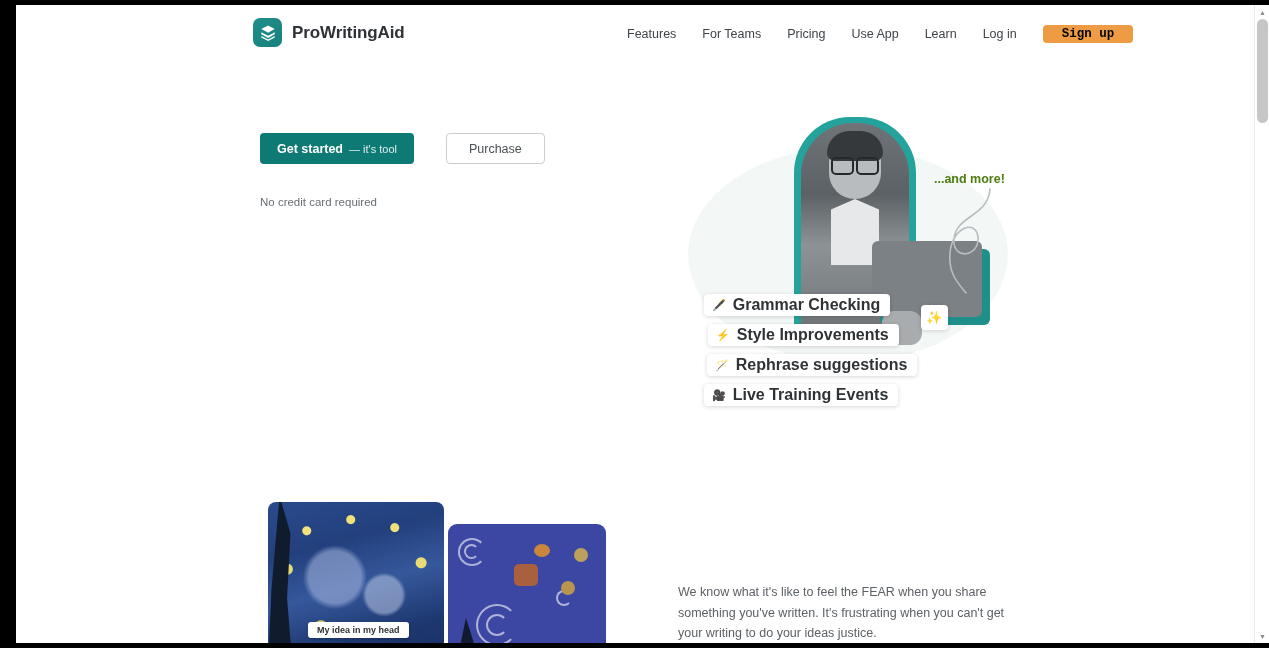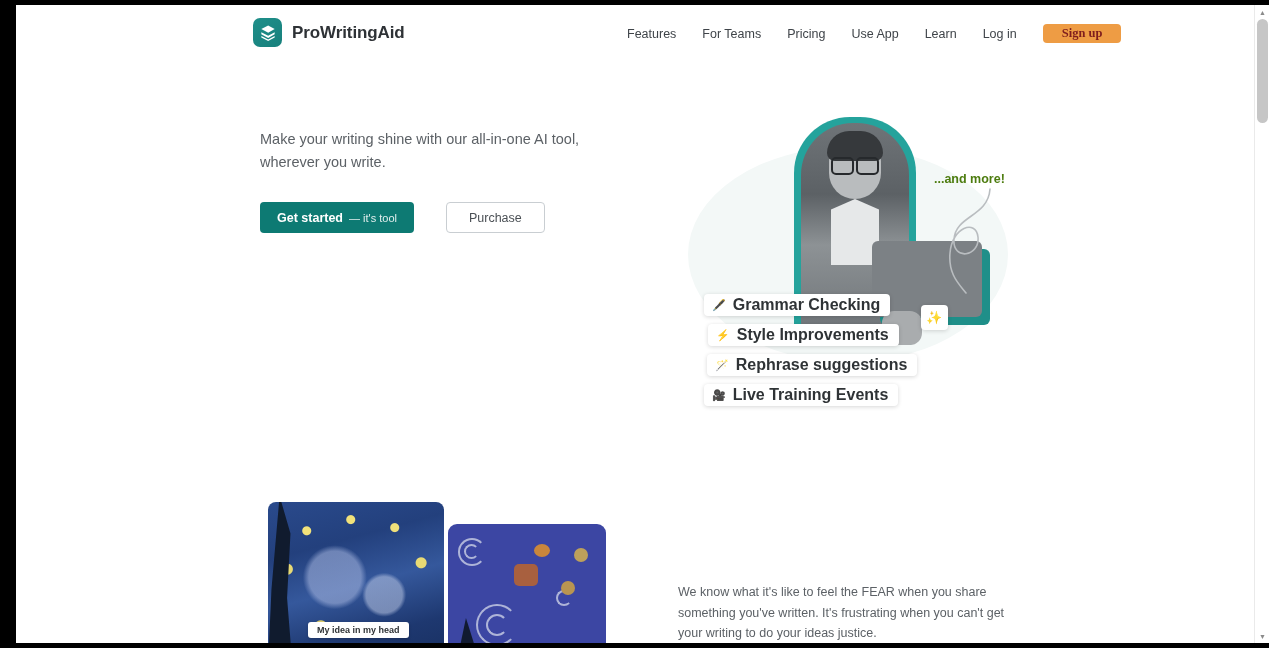--- a/index.html
+++ b/index.html
@@ -80,27 +80,27 @@
   }
   .nav-link {
     font-size:12.5px; color:#3f4449;
     padding:6px 13px;
     text-decoration:none; white-space:nowrap;
     cursor:pointer;
   }
   #signup-button {
     margin-left:13px;
     background:#ee9c44;
-    color:#7f1d1d;
+    color:#000000;
     font-size:12.5px; font-weight:bold;
     border:none; border-radius:4px;
     padding:2px 19px;
     cursor:pointer;
     white-space:nowrap;
-    font-family:Liberation Serif, serif;
+    font-family:Liberation Mono, monospace;
   }
 
   
   #hero { position:absolute; left:0; top:57px; width:1238px; height:420px; }
 
   #hero-copy { position:absolute; left:244px; top:43px; width:360px; }
   #hero-title {
     font-size:49px; line-height:57px; font-weight:bold;
     color:#25282b; letter-spacing:-1.2px;
   }
@@ -330,30 +330,30 @@
         <a class="nav-link" href="#">Learn</a>
         <a class="nav-link" href="#">Log in</a>
         <button id="signup-button">Sign up</button>
       </nav>
 
     </header>
 
     <section id="hero">
 
       <div id="hero-copy">
-        <p id="hero-subtitle">Make your writing shine with our all-in-one AI tool, wherever you write.</p>
 
         <div id="hero-actions">
           <button id="get-started-button">
             <span id="get-started-label">Get started</span>
             <span id="get-started-sublabel">— it's tool</span>
           </button>
           <button id="purchase-button">Purchase</button>
         </div>
 
+        <p id="no-card-note">No credit card required</p>
       </div>
 
       <div id="hero-art">
         <div id="art-blob"></div>
 
         <div id="art-person">
           <div class="person-halo"></div>
           <div class="person-body">
             <div class="person-shirt"></div>
             <div class="person-head"></div>

